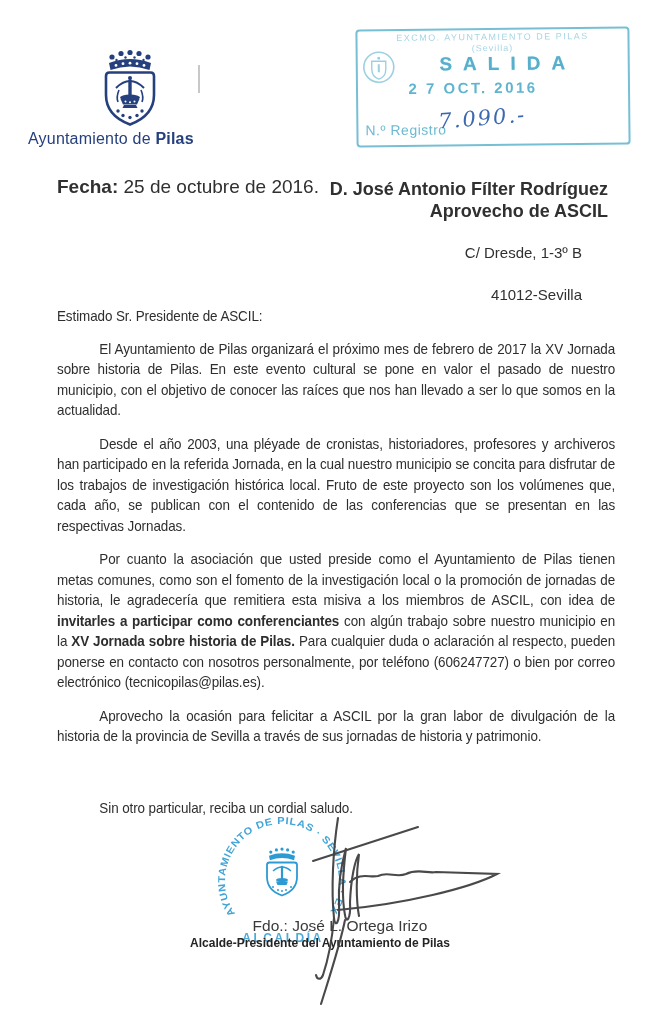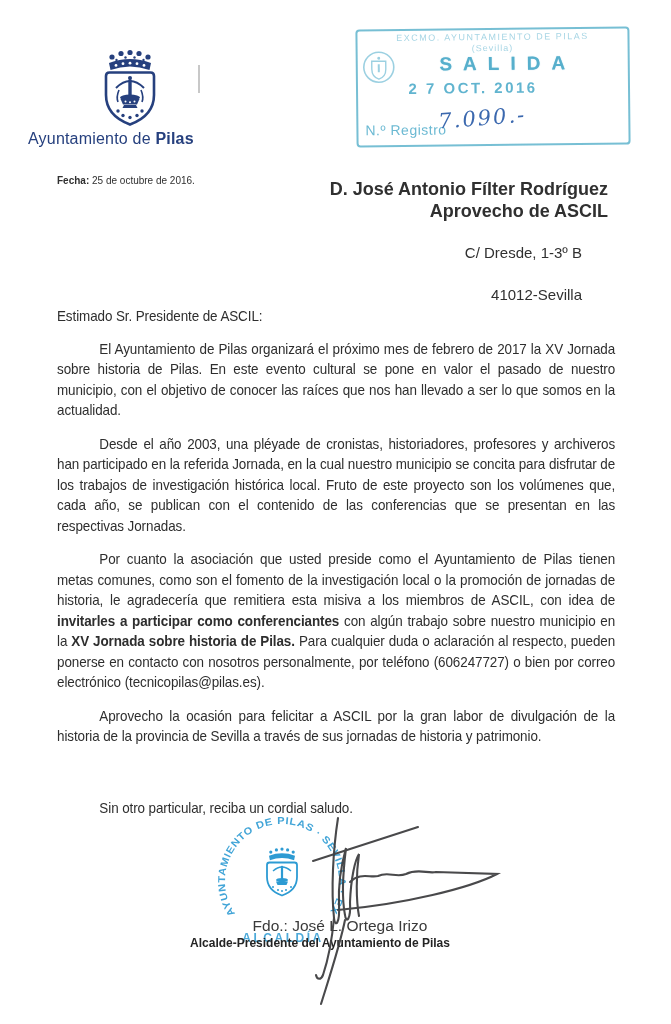--- a/index.html
+++ b/index.html
@@ -29,21 +29,21 @@
     text-shadow:0 0 1px rgba(74,170,198,.6);}
   .exit-stamp .es-date{position:absolute;top:49px;left:0;right:40px;text-align:center;
     font-size:15px;font-weight:bold;letter-spacing:2.5px;opacity:.8;}
   .exit-stamp .es-reg-label{position:absolute;bottom:7px;left:7px;font-size:14px;
     letter-spacing:.5px;opacity:.75;}
   .exit-stamp .es-reg-value{position:absolute;top:76px;left:80px;
     font-family:"DejaVu Serif",serif;font-style:italic;font-size:21px;
     color:#2b5ca8;transform:rotate(-4deg);letter-spacing:2px;opacity:.92;}
   .exit-stamp .crest{position:absolute;left:3px;top:16px;width:36px;height:40px;opacity:.5;}
   
-  .meta{position:absolute;left:57px;top:170px;width:300px;font-size:10px;line-height:22px;}
+  .meta{position:absolute;left:57px;top:176px;width:300px;font-size:19px;line-height:22px;}
   .meta .b{font-weight:bold;}
   .recipient{position:absolute;left:328px;top:178px;width:280px;text-align:right;
     font-size:15px;line-height:22px;}
   .recipient .r-name,.recipient .r-title{font-weight:bold;font-size:18px;}
   .recipient .r-addr{padding-right:26px;margin-top:20px;}
   
   .letter-body{
     position:absolute;left:57px;top:306px;width:606px;
     transform:scaleX(.921);transform-origin:0 0;
     font-size:14.6px;line-height:20.5px;letter-spacing:-.1px;

